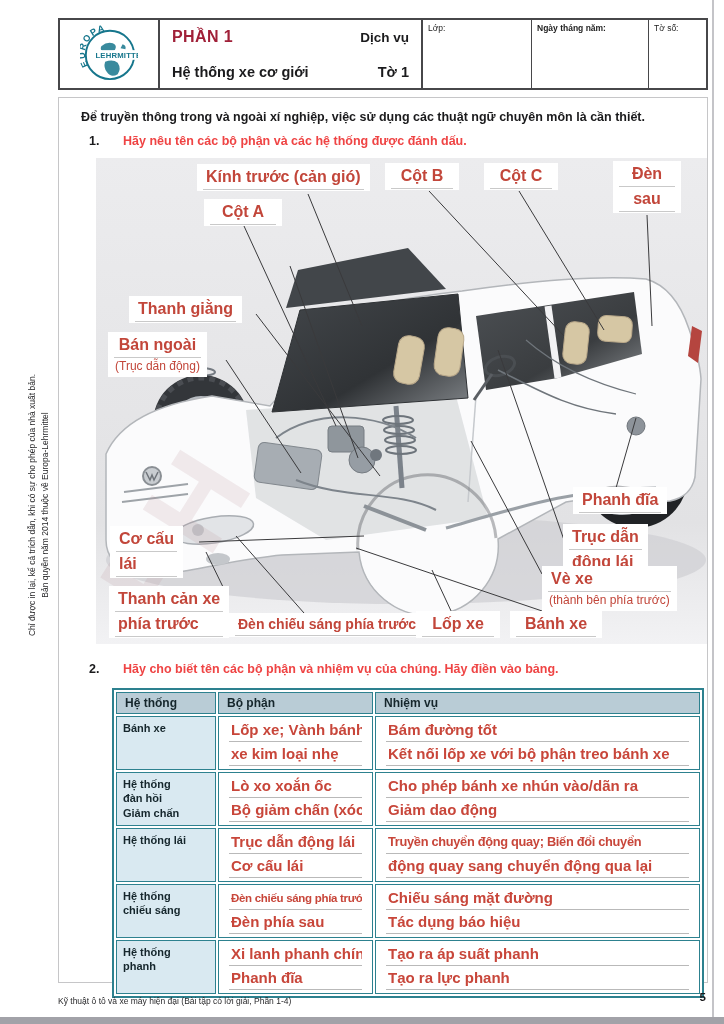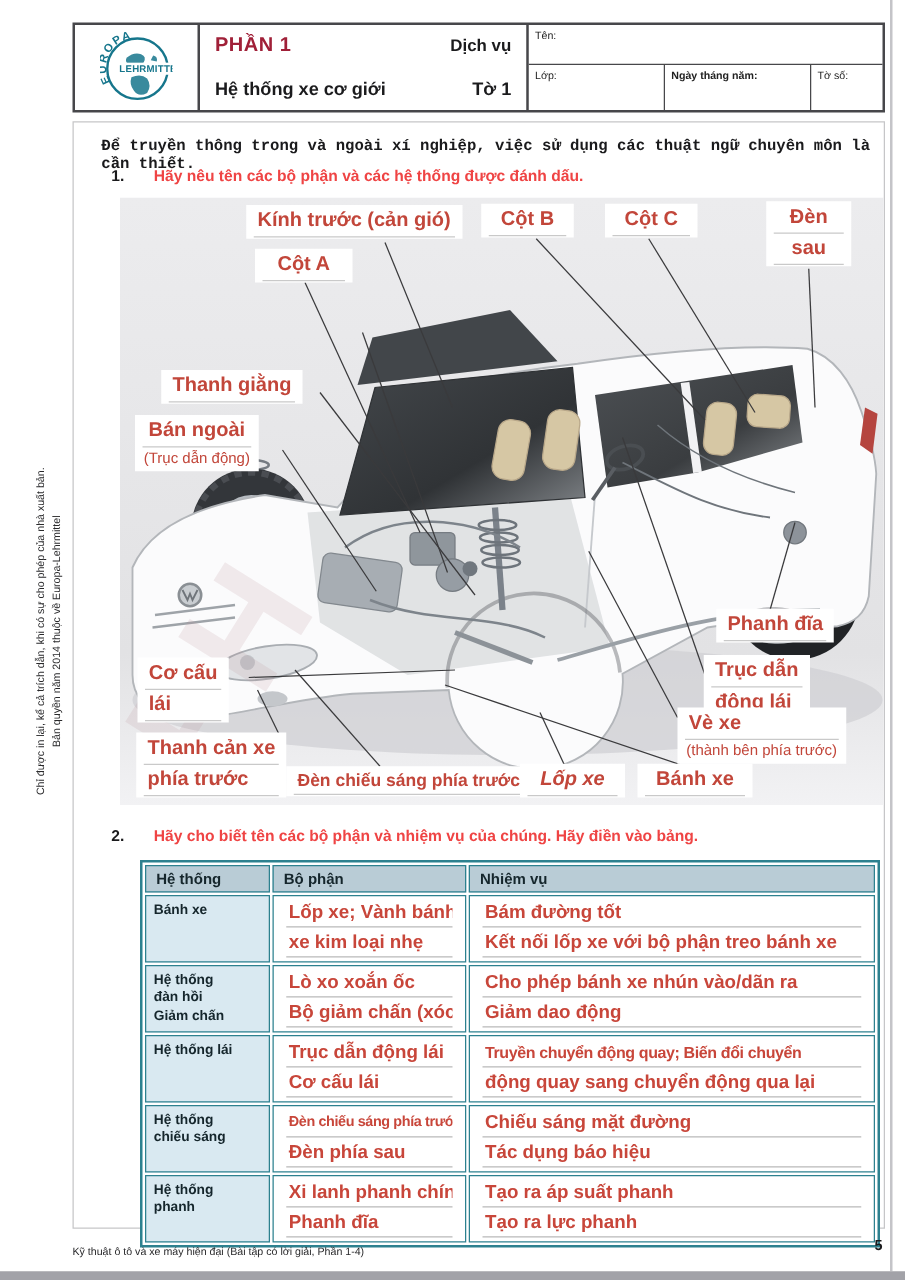--- a/index.html
+++ b/index.html
@@ -24,21 +24,21 @@
   .h-bottom{flex:1;display:flex;}
   .h-cell{font-size:8.5px;color:#222;padding:3px 5px;box-sizing:border-box;}
   .h-name{font-size:8.5px;color:#222;padding:3px 5px;}
   .h-cell.c1{width:108px;}
   .h-cell.c2{width:117px;border-left:1.5px solid #47474a;font-weight:bold;}
   .h-cell.c3{flex:1;border-left:1.5px solid #47474a;}
 
   
   .content-box{position:absolute;left:58px;top:97px;width:650px;height:886px;
                border:1.5px solid #c6c6c8;box-sizing:border-box;background:#fff;}
-  .intro{position:absolute;left:22px;top:12px;font-size:12.5px;font-weight:bold;color:#1a1a1c;font-family:Liberation Mono, monospace;}
+  .intro{position:absolute;left:22px;top:12px;font-size:12.5px;font-weight:bold;color:#1a1a1c;}
   .q-no{position:absolute;font-size:12.5px;font-weight:bold;color:#1a1a1c;}
   .q-text{position:absolute;font-size:12.5px;font-weight:bold;color:#ef4444;}
 
   
   .figure{position:absolute;left:37px;top:60px;width:611px;height:492px;}
   .figure svg.car{position:absolute;left:0;top:0;}
   .fig-label{position:absolute;background:#fff;color:#c2463a;font-weight:bold;font-size:16px;
              line-height:1.45;padding:1px 6px;white-space:nowrap;}
   .fig-label .ln{display:block;border-bottom:1.5px solid #c9c9c9;padding:0 3px 1px;}
   .fig-label .sub{display:block;font-size:12px;font-weight:normal;border-bottom:none;padding:0 1px;}
@@ -93,21 +93,20 @@
       <div class="h-mid-row">
         <span class="part-label">PHẦN 1</span>
         <span class="service-label">Dịch vụ</span>
       </div>
       <div class="h-mid-row">
         <span class="title-label">Hệ thống xe cơ giới</span>
         <span class="sheet-label">Tờ 1</span>
       </div>
     </div>
     <div class="h-right">
-      <div class="h-name">Tên:</div>
       <div class="h-bottom">
         <div class="h-cell c1">Lớp:</div>
         <div class="h-cell c2">Ngày tháng năm:</div>
         <div class="h-cell c3">Tờ số:</div>
       </div>
     </div>
   </div>
 
   <div class="content-box">
     <div class="intro">Để truyền thông trong và ngoài xí nghiệp, việc sử dụng các thuật ngữ chuyên môn là cần thiết.</div>
@@ -299,21 +298,21 @@
         <span class="ln">Cơ cấu</span>
         <span class="ln">lái</span>
       </div>
       <div class="fig-label" style="left:13px;top:428px;">
         <span class="ln">Thanh cản xe</span>
         <span class="ln">phía trước</span>
       </div>
       <div class="fig-label small" style="left:133px;top:455px;">
         <span class="ln">Đèn chiếu sáng phía trước</span>
       </div>
-      <div class="fig-label center" style="left:320px;top:453px;width:72px;font-style:italic;">
+      <div class="fig-label center" style="left:320px;top:453px;width:72px;">
         <span class="ln">Lốp xe</span>
       </div>
       <div class="fig-label center" style="left:414px;top:453px;width:80px;">
         <span class="ln">Bánh xe</span>
       </div>
     </div>
 
     <div class="q-no" style="left:30px;top:564px;">2.</div>
     <div class="q-text" style="left:64px;top:564px;">Hãy cho biết tên các bộ phận và nhiệm vụ của chúng. Hãy điền vào bảng.</div>
 

